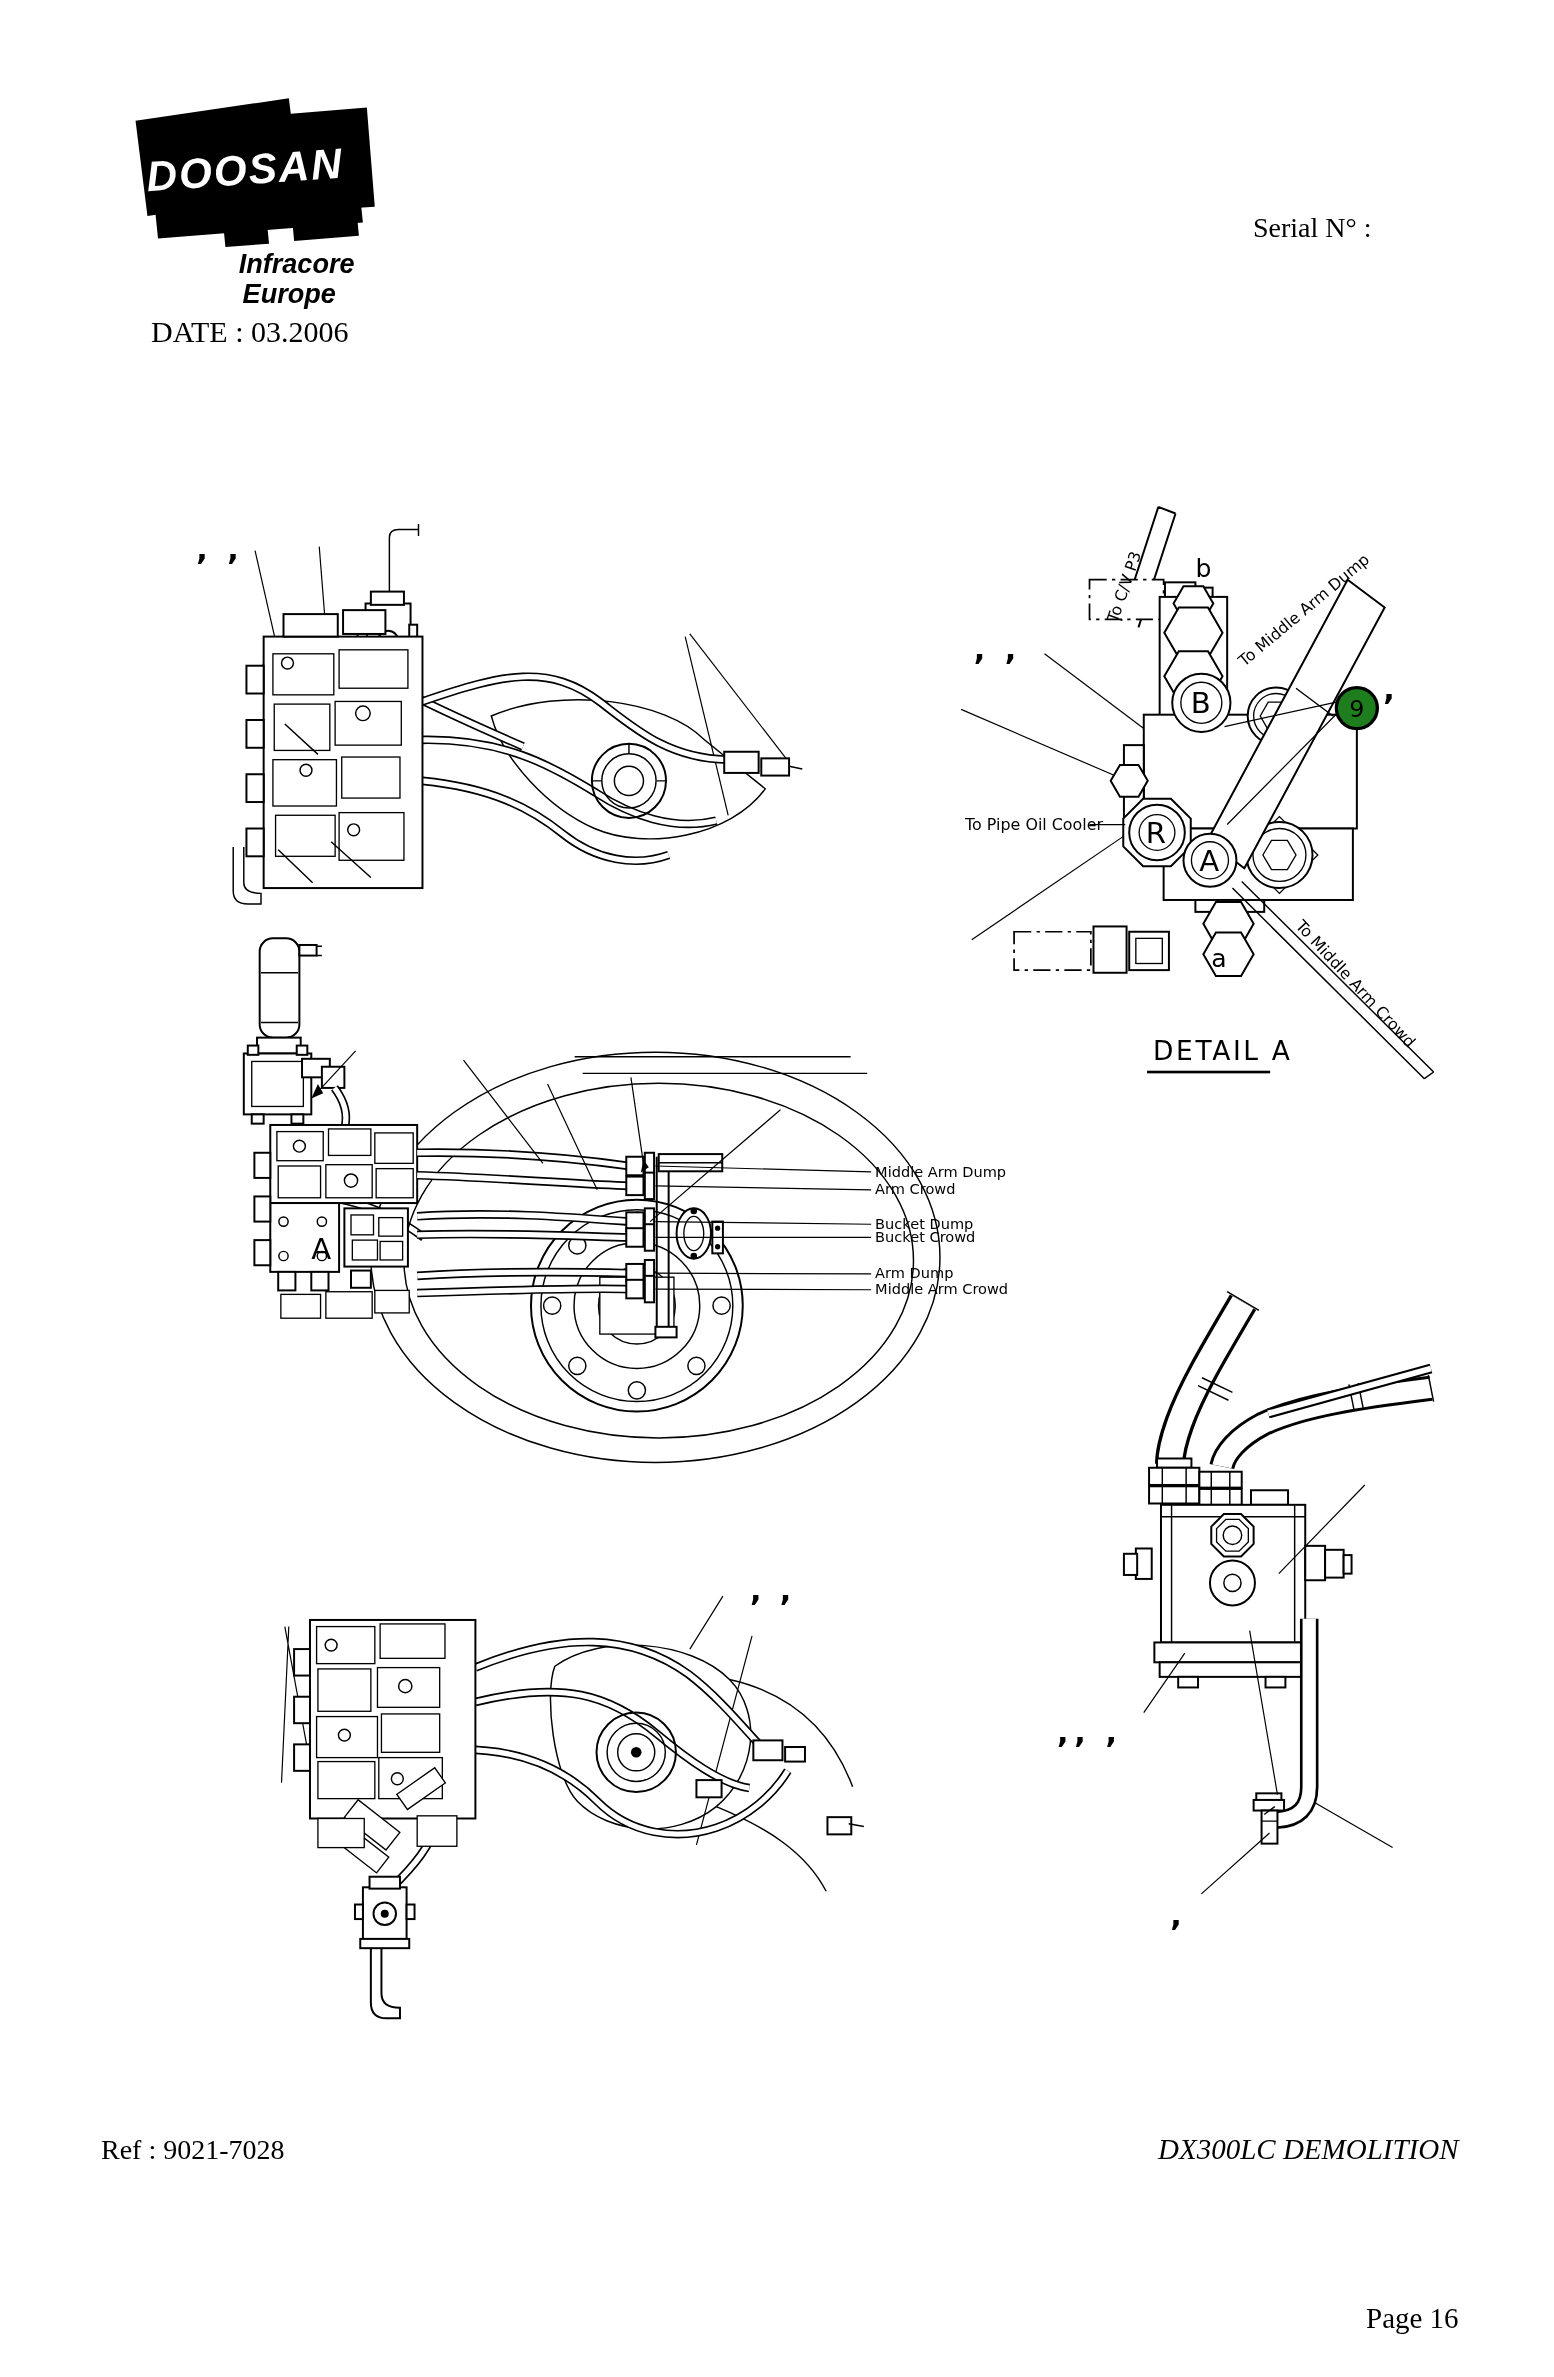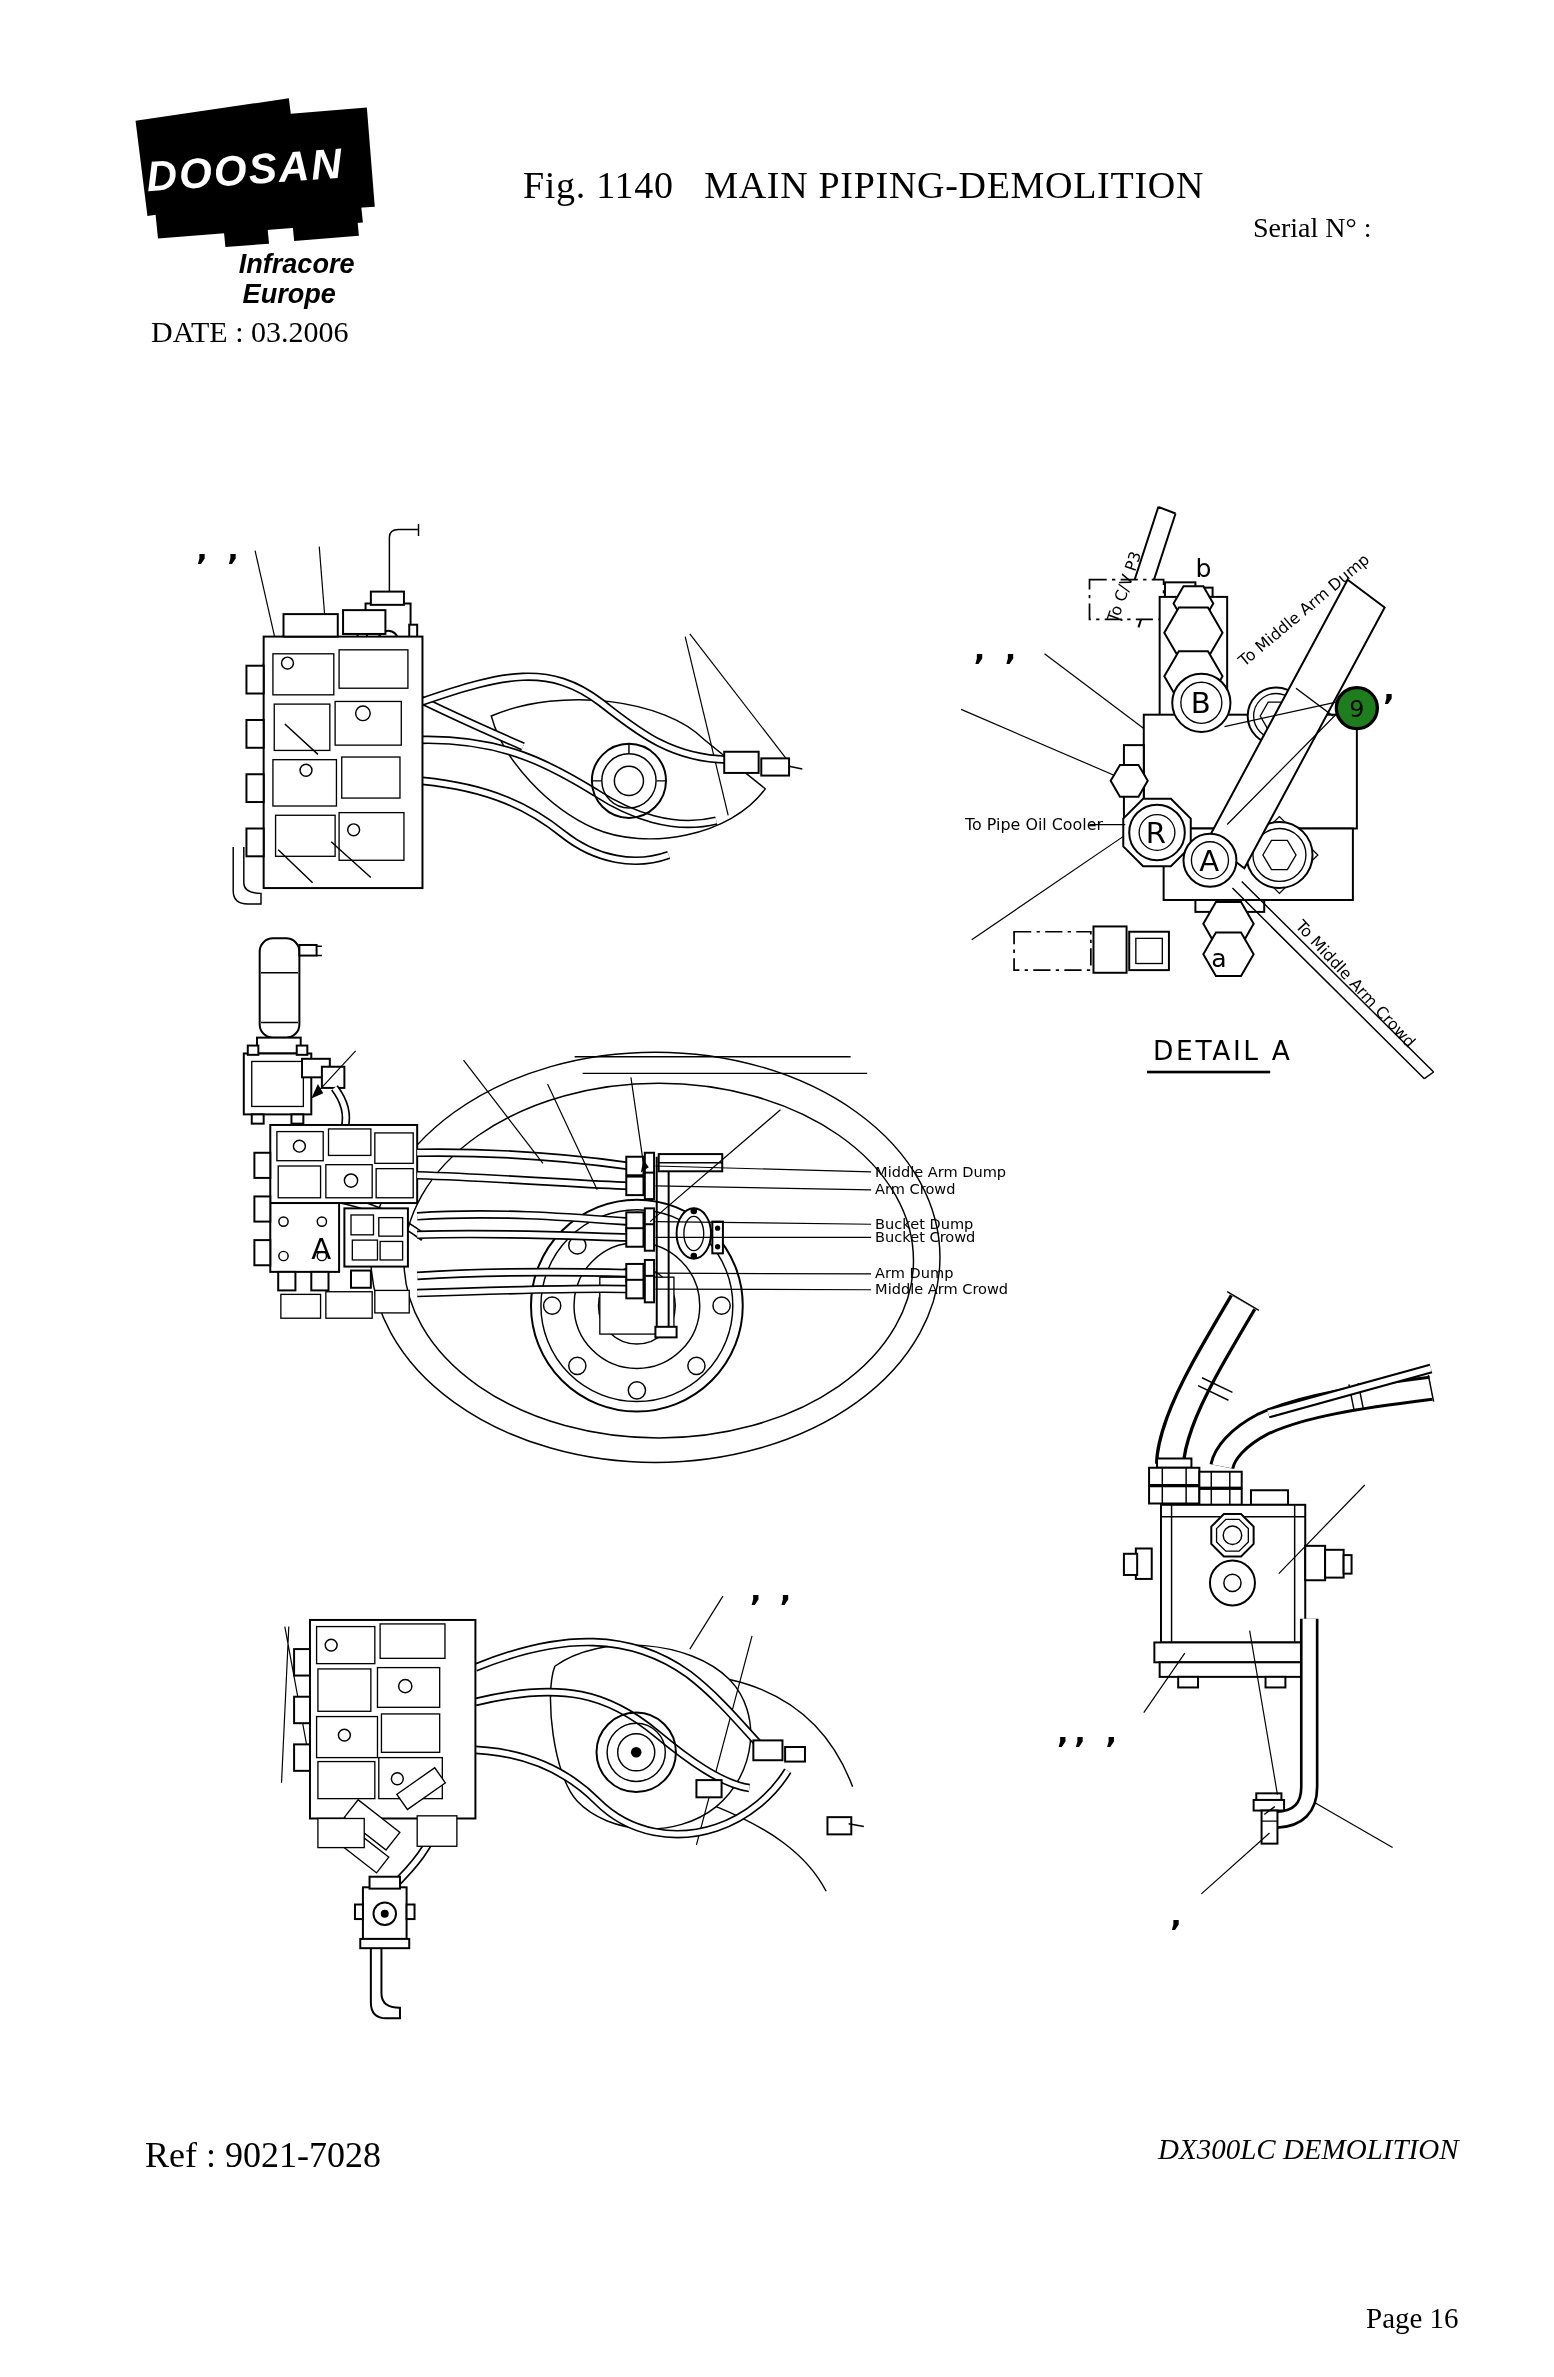--- a/index.html
+++ b/index.html
@@ -2,21 +2,21 @@
 <html style="font-size:10.6px"><head>
 <meta charset="utf-8">
 <style>
   html,body{margin:0;padding:0;background:#888;}
   .page{position:relative;width:1555px;height:2377px;background:#fff;overflow:hidden;
         font-family:"Liberation Serif","DejaVu Serif",serif;color:#000;}
   .abs{position:absolute;}
   .title{font-size:38px;white-space:pre;letter-spacing:0.7px;}
   .serial{font-size:28px;}
   .date{font-size:30px;}
-  .ref{font-size:36px;margin-left:44px;}
+  .ref{font-size:28px;}
   .model{font-size:29px;}
   .pageno{font-size:29px;text-align:right;}
   svg text{font-family:"DejaVu Sans","Liberation Sans",sans-serif;fill:#000;}
   .fw{fill:#fff;stroke:#000;stroke-width:3;}
   .fw2{fill:#fff;stroke:#000;stroke-width:2;}
   .ln{fill:none;stroke:#000;stroke-width:3;}
   .ln2{fill:none;stroke:#000;stroke-width:2.2;}
   .thin{fill:none;stroke:#000;stroke-width:1.8;}
   .dd{fill:#fff;stroke:#000;stroke-width:2.6;stroke-dasharray:26 8 5 8;}
   .hk12{fill:none;stroke:#000;stroke-width:13;} .hw8{fill:none;stroke:#fff;stroke-width:8;}
@@ -30,21 +30,20 @@
   .logoBrand{font-size:64px;font-weight:bold;font-style:italic;fill:#fff;
              font-family:"Liberation Sans","DejaVu Sans",sans-serif;}
   .logoSub{font-size:41px;font-weight:bold;font-style:italic;fill:#000;
            font-family:"Liberation Sans","DejaVu Sans",sans-serif;}
 </style>
 </head>
 <body>
 
 <div class="page">
 
-  <div class="abs title" style="left:523px;top:163px;">Fig. 1140   MAIN PIPING-DEMOLITION</div>
   <div class="abs serial" style="left:1253px;top:212px;text-align:right;">Serial N° :</div>
   <div class="abs date" style="left:151px;top:315px;">DATE : 03.2006</div>
 
   <div class="abs ref" style="left:101px;top:2134px;">Ref : 9021-7028</div>
   <div class="abs model" style="left:1158px;top:2133px;font-style:italic;">DX300LC DEMOLITION</div>
   <div class="abs pageno" style="left:1366px;top:2302px;">Page 16</div>
 
   <svg class="abs" style="left:122px;top:93px;" width="265" height="228" viewBox="0 0 400 345">
     <polygon points="20,42 252,8 270,152 38,186" fill="#000"></polygon>
     <polygon points="246,32 370,22 382,172 258,180" fill="#000"></polygon>

